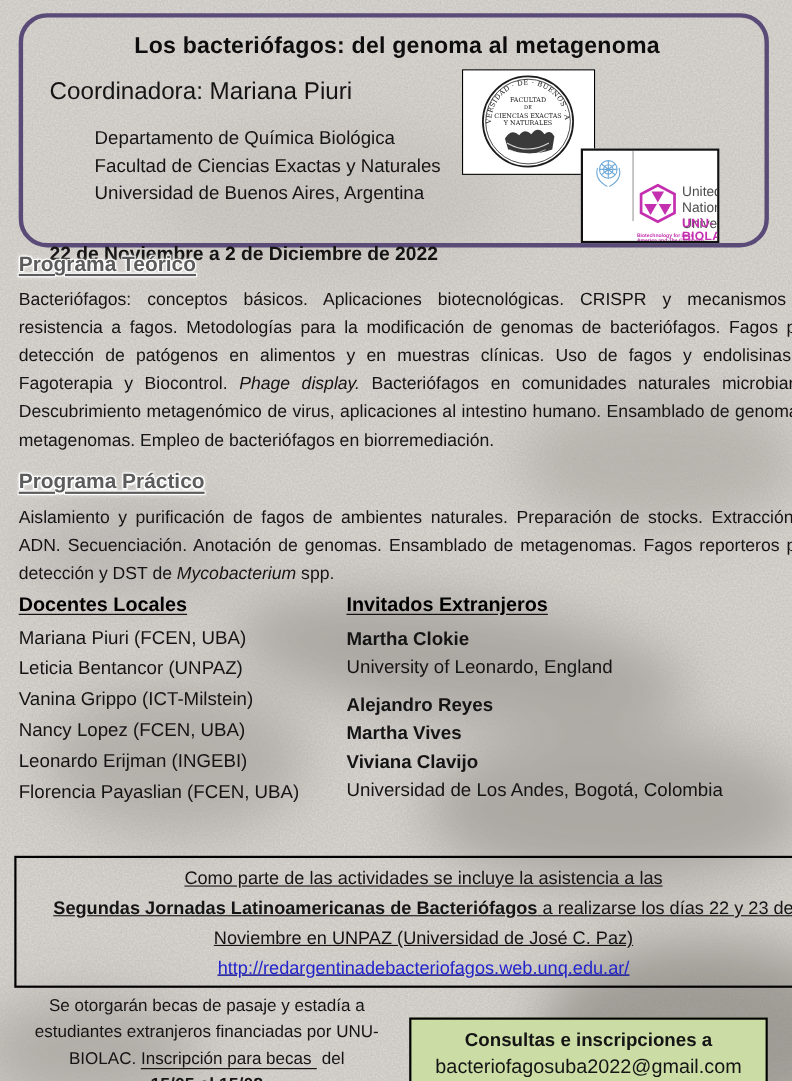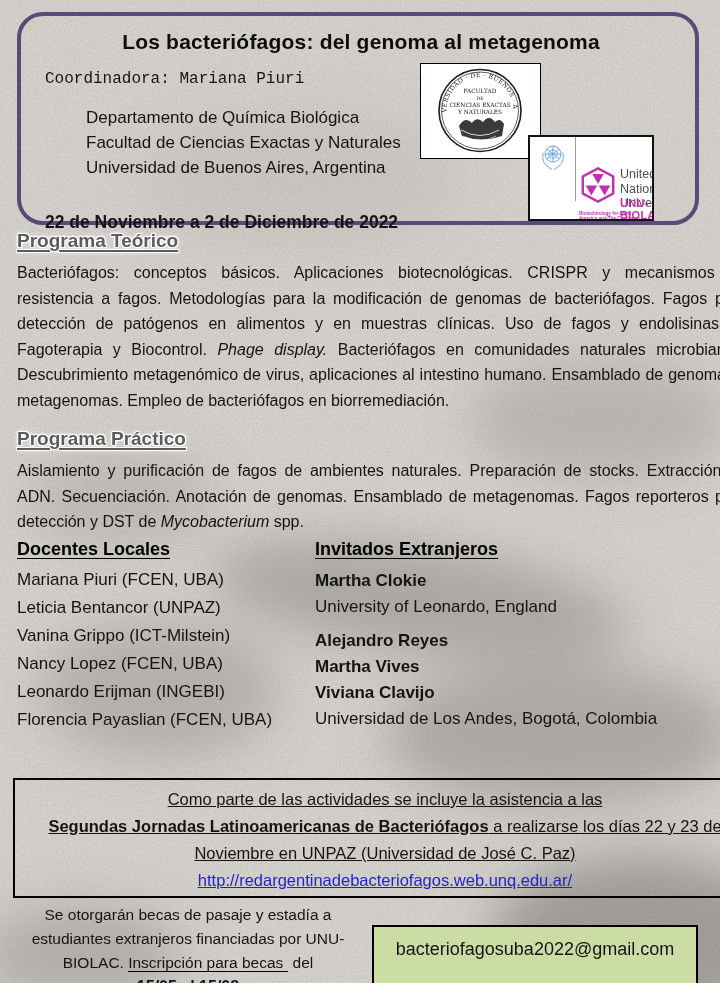--- a/index.html
+++ b/index.html
@@ -10,21 +10,21 @@
   .bg-svg { position:absolute; left:0; top:0; z-index:0; }
   .content { position:absolute; inset:0; z-index:1; }
 
   
   .header-card {
     position:absolute; left:17px; top:12px; width:682px; height:213px;
     border:4px solid #594a78; border-radius:26px; box-sizing:border-box;
     padding:8px 18px 0 24px;
   }
   .header-title { text-align:center; font-size:21px; font-weight:bold; color:#0d0d0d; margin-top:6px; letter-spacing:0.2px; }
-  .coordinator  { font-size:16px; margin-top:16px;font-family:Liberation Mono, monospace; }
+  .coordinator  { font-size:22px; margin-top:16px; }
   .org-line     { font-size:17px; line-height:25px; }
   .org-block    { margin-top:17px;margin-left:41px; }
   .header-dates { font-size:17.5px; font-weight:bold; margin-top:32px; }
 
   .seal-card {
     position:absolute; left:399px; top:47px; width:121px; height:96px;
     background:#ffffff; border:1.5px solid #000; box-sizing:border-box;
   }
   .unu-card {
     position:absolute; left:507px; top:119px; width:126px; height:86px;
@@ -221,17 +221,18 @@
       <div><span class="jornadas-bold">Segundas Jornadas Latinoamericanas de Bacteriófagos</span><span> a realizarse los días 22 y 23 de Noviembre en UNPAZ (Universidad de José C. Paz)</span></div>
       <div><a class="jornadas-link" href="#">http://redargentinadebacteriofagos.web.unq.edu.ar/</a></div>
     </div>
 
     <div class="becas-note">
       <span>Se otorgarán becas de pasaje y estadía a estudiantes extranjeros financiadas por UNU-BIOLAC. </span><span class="becas-underline">Inscripción para becas</span><span> del</span>
       <div class="becas-dates">15/05 al 15/08</div>
     </div>
 
     <div class="contact-box">
+      <div class="contact-line1">Consultas e inscripciones a</div>
       <div class="contact-email">bacteriofagosuba2022@gmail.com</div>
     </div>
 
   </div>
 </div>
 
 </body></html>

